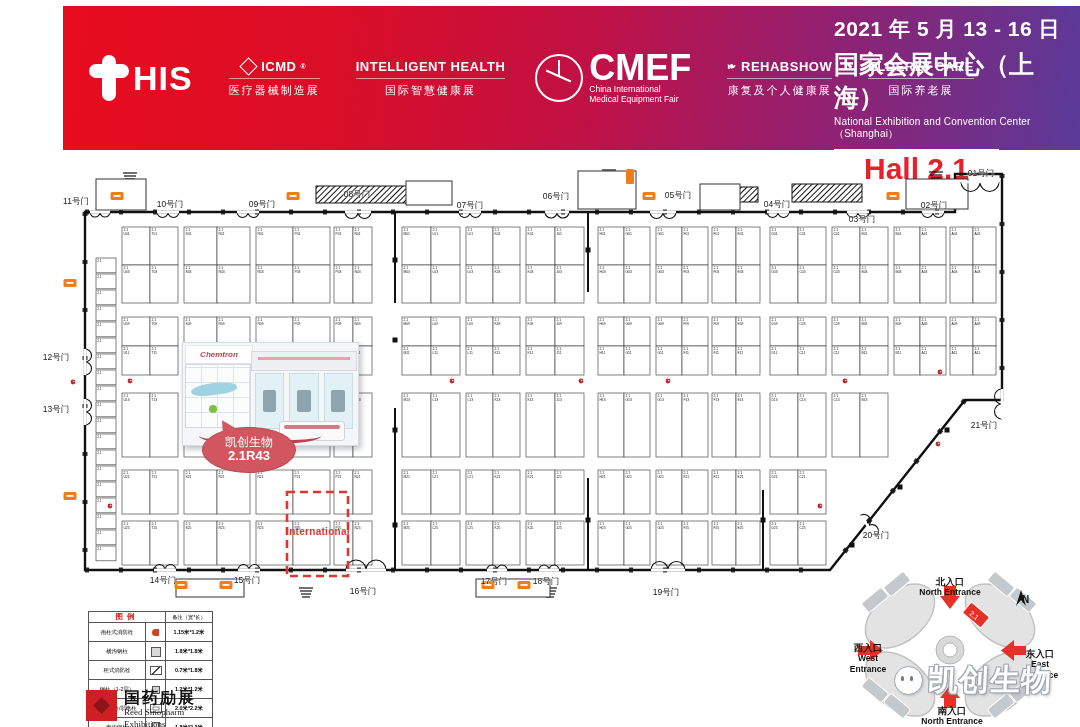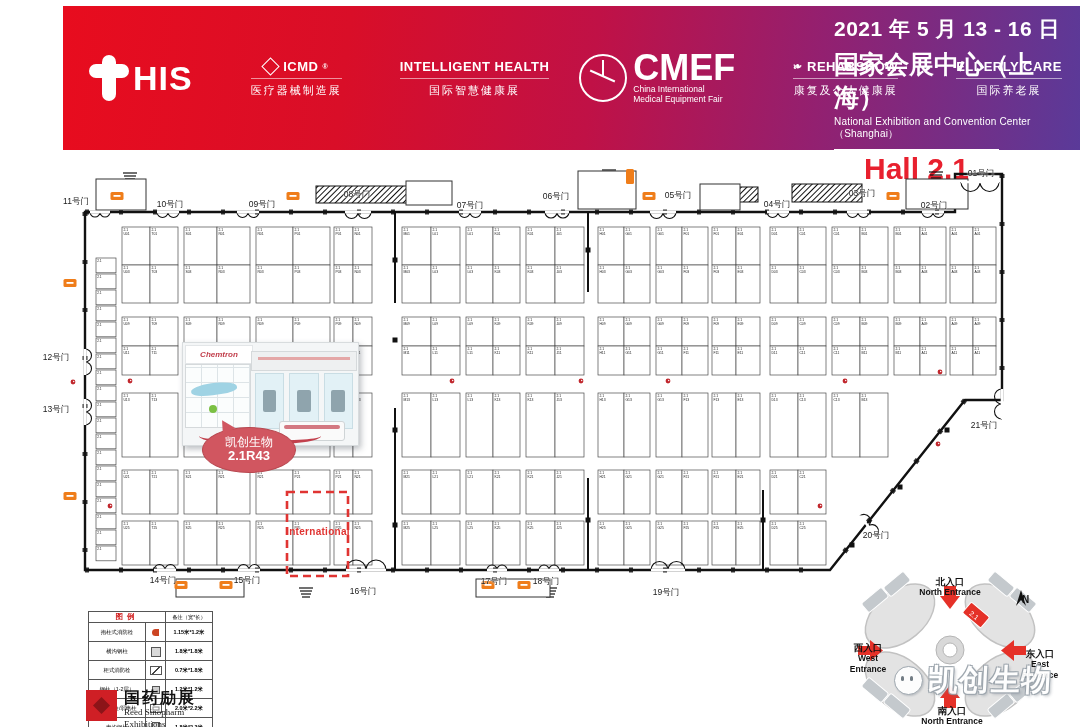--- a/index.html
+++ b/index.html
@@ -7,21 +7,21 @@
         font-family:"Liberation Sans",sans-serif;}
   
   .banner{position:absolute;left:63px;top:6px;width:1017px;height:144px;color:#fff;
     background:linear-gradient(97deg,#e80c1e 0%,#d90e28 28%,#c01146 52%,#932070 74%,#5a3a99 100%);
     display:flex;align-items:center;}
   .logo-this{display:flex;align-items:center;margin-left:26px;}
   .tcross{position:relative;width:40px;height:46px;margin-right:4px;}
   .tcross:before{content:"";position:absolute;left:13px;top:0;width:14px;height:46px;background:#fff;border-radius:7px;}
   .tcross:after{content:"";position:absolute;left:0;top:9px;width:40px;height:14px;background:#fff;border-radius:7px;}
   .this-text{font-size:34px;font-weight:bold;letter-spacing:1px;}
-  .expo{display:flex;flex-direction:column;align-items:center;margin-left:58px;}
+  .expo{display:flex;flex-direction:column;align-items:center;margin-left:36px;}
   .expo .nm{font-weight:bold;font-size:13px;letter-spacing:.5px;white-space:nowrap;display:flex;align-items:center;gap:4px;}
   .expo .ln{width:100%;height:1px;background:rgba(255,255,255,.55);margin:4px 0;}
   .expo .sb{font-size:11px;letter-spacing:2px;white-space:nowrap;}
   .icmd-cube{display:inline-block;width:11px;height:11px;border:1.6px solid #fff;transform:rotate(45deg);margin-right:2px;}
   .bfly{display:inline-block;font-size:11px;transform:rotate(-12deg);}
   .cmef{display:flex;align-items:center;margin-left:30px;}
   .cmef-emblem{width:44px;height:44px;border:2.5px solid #fff;border-radius:50%;position:relative;margin-right:6px;flex:0 0 auto;}
   .cmef-emblem:before{content:"";position:absolute;left:50%;top:4px;width:2px;height:17px;background:#fff;transform:translateX(-50%);}
   .cmef-emblem:after{content:"";position:absolute;left:8px;top:19px;width:27px;height:2px;background:#fff;transform:rotate(24deg);}
   .cmef-txt .big{font-size:36px;font-weight:bold;line-height:.95;}
@@ -707,21 +707,21 @@
       </svg>
     <div id="gates">
         <div class="gate" style="left: 76px; top: 196px;">11号门</div>
         <div class="gate" style="left: 170px; top: 199px;">10号门</div>
         <div class="gate" style="left: 250px; top: 199px; margin-left: 12px;">09号门</div>
         <div class="gate" style="left: 357px; top: 189px;">08号门</div>
         <div class="gate" style="left: 470px; top: 200px;">07号门</div>
         <div class="gate" style="left: 556px; top: 191px;">06号门</div>
         <div class="gate" style="left: 662px; top: 190px; padding-left: 32px;">05号门</div>
         <div class="gate" style="left: 777px; top: 199px;">04号门</div>
-        <div class="gate" style="left: 857px; top: 188px; padding-left: 10px;">03号门</div>
+        <div class="gate" style="left: 857px; top: 214px; padding-left: 10px;">03号门</div>
         <div class="gate" style="left: 934px; top: 200px;">02号门</div>
         <div class="gate" style="left: 981px; top: 168px;">01号门</div>
         <div class="gate" style="left: 56px; top: 352px;">12号门</div>
         <div class="gate" style="left: 56px; top: 404px;">13号门</div>
         <div class="gate" style="left: 984px; top: 420px;">21号门</div>
         <div class="gate" style="left: 876px; top: 530px;">20号门</div>
         <div class="gate" style="left: 163px; top: 575px;">14号门</div>
         <div class="gate" style="left: 247px; top: 575px;">15号门</div>
         <div class="gate" style="left: 363px; top: 586px;">16号门</div>
         <div class="gate" style="left: 494px; top: 576px;">17号门</div>

